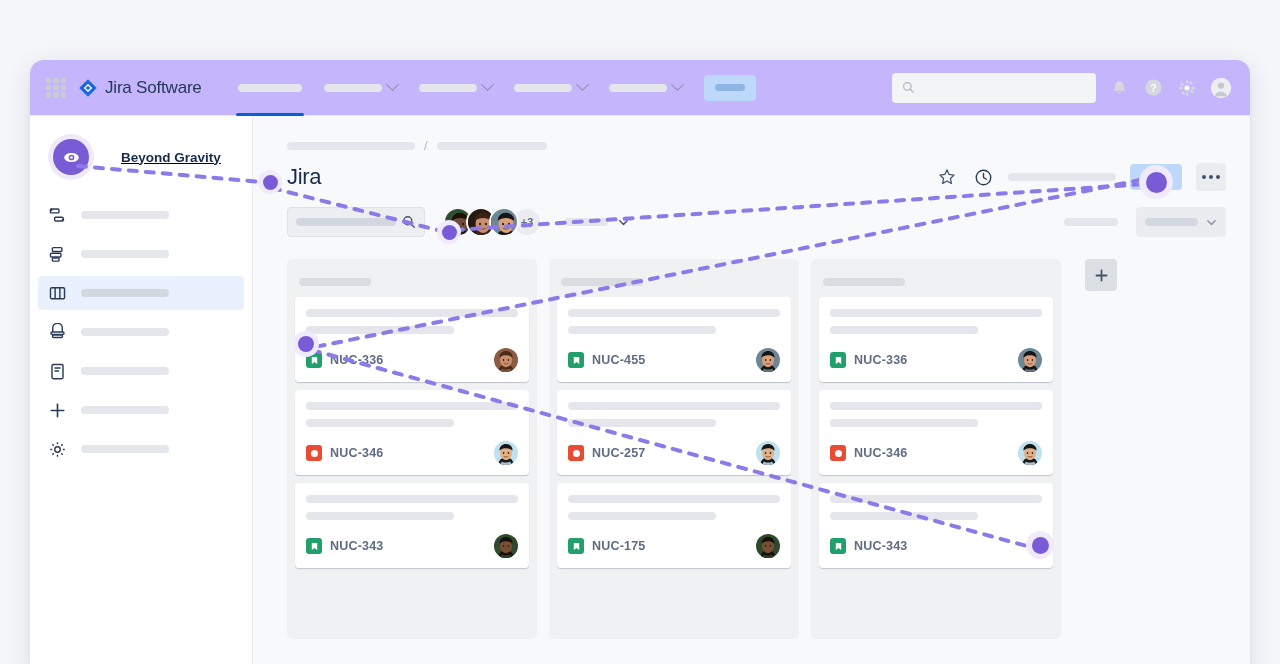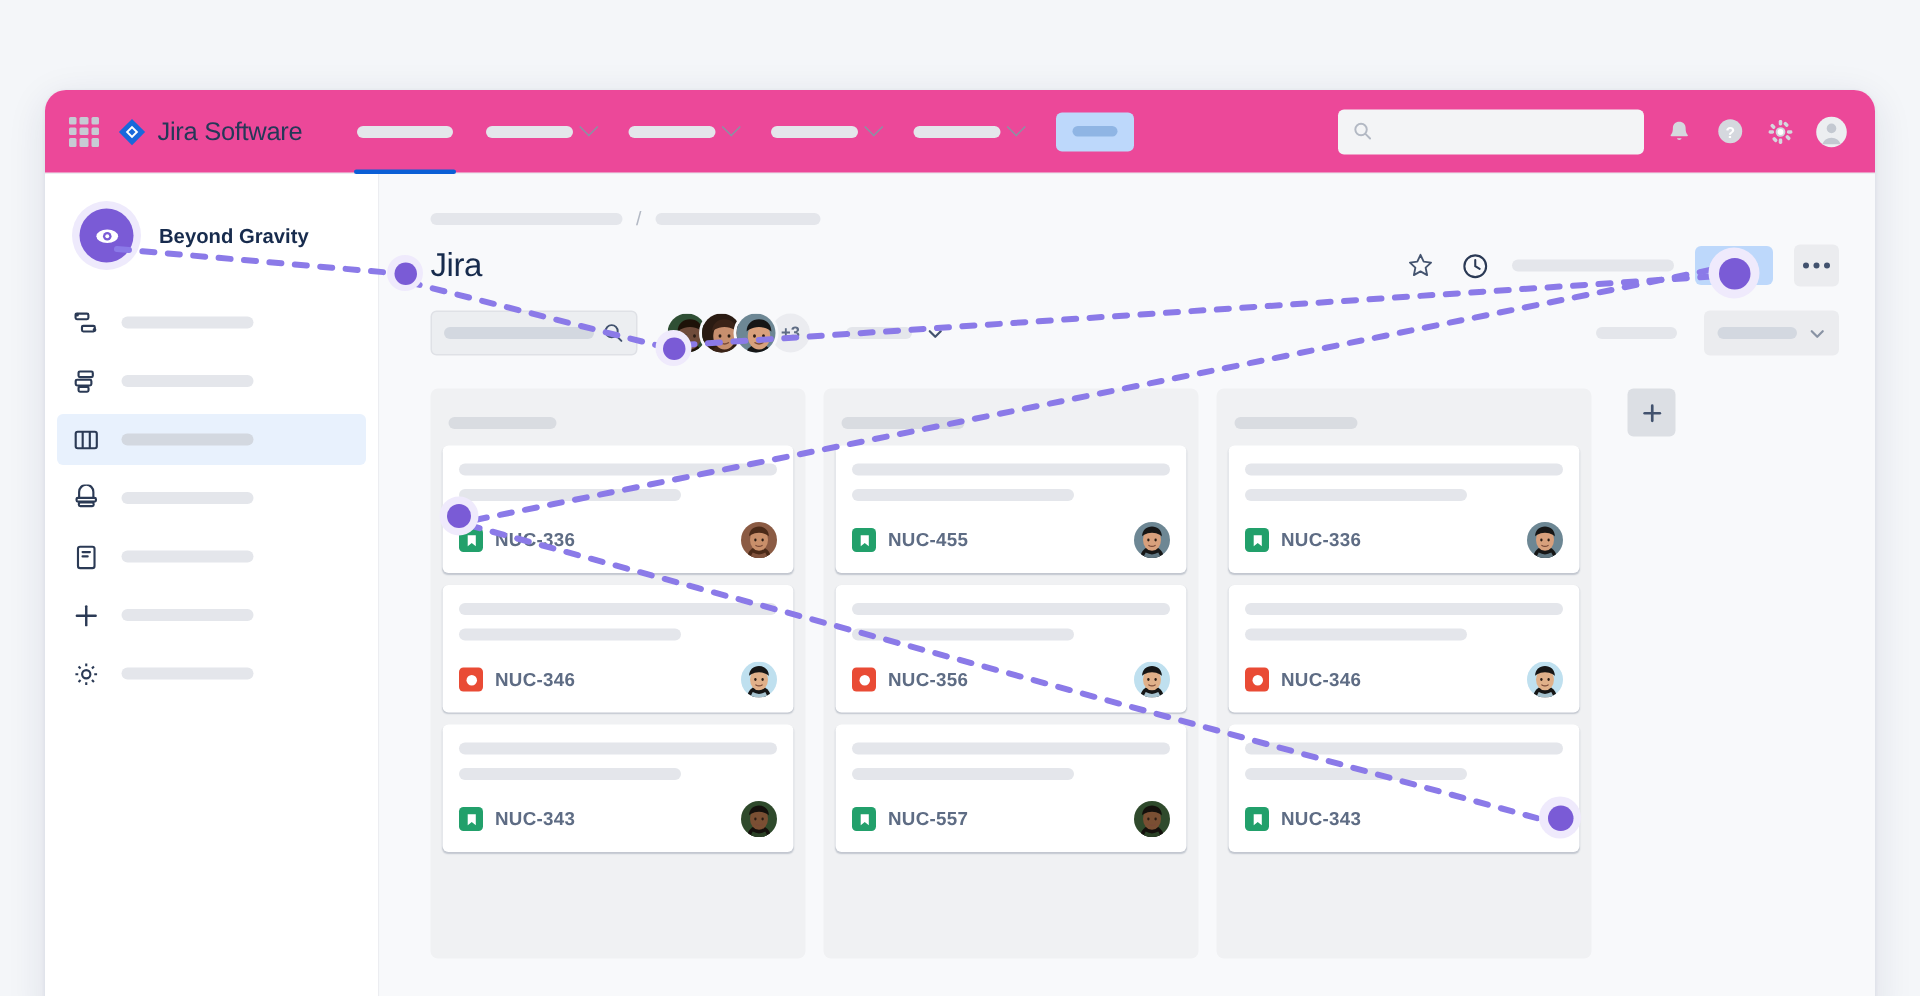--- a/index.html
+++ b/index.html
@@ -20,21 +20,21 @@
     box-shadow: 0 6px 26px rgba(25,40,80,.11), 0 1px 3px rgba(25,40,80,.07);
     overflow: hidden;
   }
 
   
   #topnav {
     height: 56px;
     display: flex; align-items: center;
     padding: 0 18px 0 16px;
     border-bottom: 1px solid #ecedf1;
-    background: #ec4899;
+    background: #c4b5fd;
     position: relative;
   }
   .grid-icon { width: 20px; height: 20px; display: grid;
     grid-template-columns: repeat(3, 1fr); grid-template-rows: repeat(3, 1fr);
     gap: 2px; margin-right: 12px; }
   .grid-icon i { background: #c7cbd4; border-radius: 1px; display: block; }
 
   .brand { display: flex; align-items: center; gap: 7px; margin-right: 30px; }
   .brand-name { font-size: 17px; font-weight: 400; color: #253858; letter-spacing: -.2px; white-space: nowrap; }
 
@@ -57,22 +57,22 @@
     display: flex; align-items: center; padding: 0 10px; cursor: text; }
   .nav-ico { width: 22px; height: 22px; display: flex; align-items: center;
     justify-content: center; cursor: pointer; }
 
   
   #body-split { display: flex; height: calc(620px - 56px); }
 
   
   #sidebar { width: 223px; background: #fff; border-right: 1px solid #ecedf1;
     padding-top: 18px; flex: 0 0 223px; position: relative; }
-  .proj-head { display: flex; align-items: center; gap: 12px; padding: 0 16px 0 18px;
-    height: 46px; }
+  .proj-head { display: flex; align-items: center; gap: 27px; padding: 0 16px 0 18px;
+    height: 46px; text-decoration: underline; }
   .proj-avatar-wrap { width: 46px; height: 46px; border-radius: 50%;
     background: #eeeafc; display: flex; align-items: center; justify-content: center; flex: 0 0 46px; }
   .proj-avatar { width: 36px; height: 36px; border-radius: 50%; background: #7a5bd6;
     display: flex; align-items: center; justify-content: center; }
   .proj-name { font-size: 13.5px; font-weight: 700; color: #172b4d; white-space: nowrap; }
 
   .nav-list { margin-top: 18px; padding: 0 8px; }
   .nav-row { display: flex; align-items: center; gap: 14px; height: 34px;
     padding: 0 10px; border-radius: 4px; margin-bottom: 5px; cursor: pointer; }
   .nav-row.sel { background: #e8f1fd; }
@@ -539,21 +539,21 @@
                   </svg></span>
               </div>
             </div>
             <div class="card">
               <div class="l1"></div>
               <div class="l2"></div>
               <div class="card-foot">
                 <span class="type-ico type-bug">
                   <span class="bug-dot"></span>
                 </span>
-                <span class="key">NUC-356</span>
+                <span class="key">NUC-257</span>
                 <span class="card-av"><svg width="24" height="24" viewBox="0 0 40 40">
                     <rect width="40" height="40" fill="#bfe0ef"></rect>
                     <ellipse cx="20" cy="40" rx="13" ry="13" fill="#161616"></ellipse>
                     <ellipse cx="20" cy="20" rx="10" ry="12" fill="#e0b089"></ellipse>
                     <path d="M9 16c0-7 5-11 11-11s11 4 11 11c0 0-4-4-11-4S9 16 9 16z" fill="#161616"></path>
                     <ellipse cx="16" cy="20" rx="1.3" ry="1.6" fill="#2a1c14"></ellipse>
                     <ellipse cx="24" cy="20" rx="1.3" ry="1.6" fill="#2a1c14"></ellipse>
                     <path d="M16.5 26q3.5 2.2 7 0" fill="none" stroke="#7a4a38" stroke-width="1.3" stroke-linecap="round"></path>
                     <path d="M13 34q7 4 14 0l3 6H10z" fill="#bfe0ef" opacity="0.85"></path>
                   </svg></span>
@@ -561,21 +561,21 @@
             </div>
             <div class="card">
               <div class="l1"></div>
               <div class="l2"></div>
               <div class="card-foot">
                 <span class="type-ico type-story">
                   <svg width="9" height="9" viewBox="0 0 10 10">
                     <path d="M2 1h6v8L5 6.7 2 9z" fill="#fff"></path>
                   </svg>
                 </span>
-                <span class="key">NUC-557</span>
+                <span class="key">NUC-175</span>
                 <span class="card-av"><svg width="24" height="24" viewBox="0 0 40 40">
                     <rect width="40" height="40" fill="#2f4a2c"></rect>
                     <ellipse cx="20" cy="40" rx="13" ry="13" fill="#14100c"></ellipse>
                     <ellipse cx="20" cy="20" rx="10" ry="12" fill="#7a4f33"></ellipse>
                     <path d="M9 16c0-7 5-11 11-11s11 4 11 11c0 0-4-4-11-4S9 16 9 16z" fill="#14100c"></path>
                     <ellipse cx="16" cy="20" rx="1.3" ry="1.6" fill="#2a1c14"></ellipse>
                     <ellipse cx="24" cy="20" rx="1.3" ry="1.6" fill="#2a1c14"></ellipse>
                     <path d="M16.5 26q3.5 2.2 7 0" fill="none" stroke="#7a4a38" stroke-width="1.3" stroke-linecap="round"></path>
                     <path d="M13 34q7 4 14 0l3 6H10z" fill="#2f4a2c" opacity="0.85"></path>
                   </svg></span>

